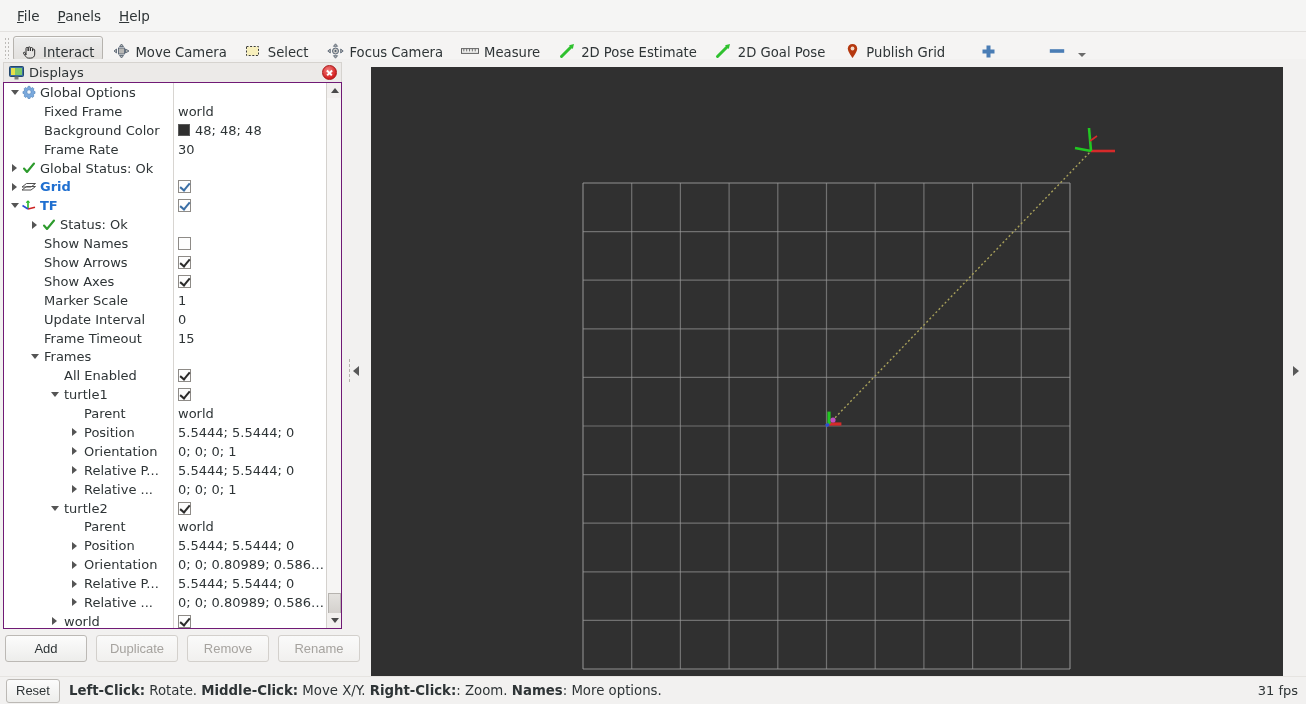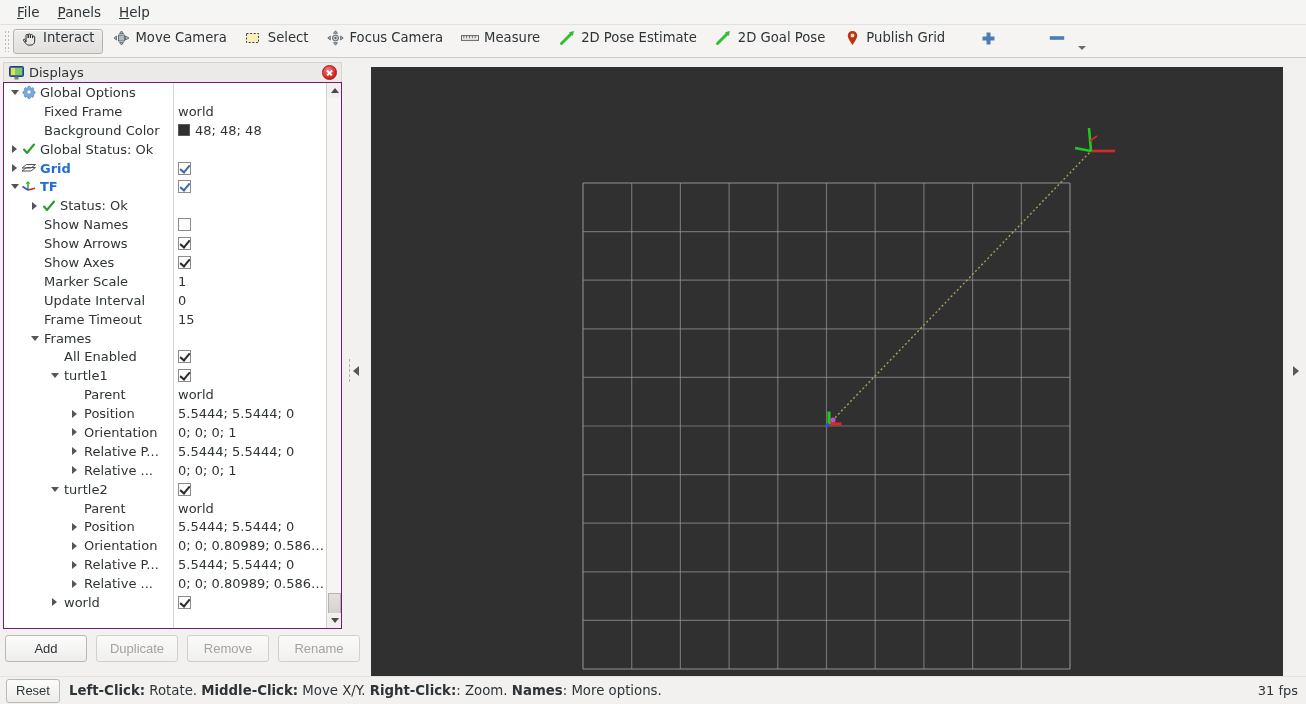--- a/index.html
+++ b/index.html
@@ -8,21 +8,21 @@
     font-family: "DejaVu Sans", "Liberation Sans", sans-serif;
     font-size: 13px;
     background: #f2f1f0;
     overflow: hidden;
     color: #2e3436;
   }
   #app { position: relative; width: 1306px; height: 704px; }
 
   
   .menubar {
-    height: 25px;
+    height: 32px;
     background: #f5f5f4;
     display: flex;
     align-items: center;
     padding-left: 8px;
     border-bottom: 1px solid #e3e1df;
   }
   .menubar .menu-item {
     padding: 2px 9px;
     font-size: 13.5px;
     color: #2e3436;
@@ -40,21 +40,21 @@
     padding-left: 4px;
     position: relative;
   }
   .tb-grip {
     width: 6px; height: 22px;
     margin-right: 3px;
     background-image: radial-gradient(#bdbbb8 1px, transparent 1px);
     background-size: 3px 4px;
   }
   .tb-btn {
-    display: flex; align-items: flex-start;
+    display: flex; align-items: flex-end;
     height: 25px;
     padding: 0 8px 0 6px;
     margin-right: 2px;
     border: 1px solid transparent;
     border-radius: 3px;
     font-size: 13.2px;
     white-space: nowrap;
     cursor: default;
   }
   .tb-btn.active {
@@ -434,20 +434,31 @@
             <div class="row">
               <div class="cell-name">
                 <span style="display: inline-block; flex: 0 0 24px; width: 24px;"></span>
                 <span class="exp"></span>
                 <span style="display: inline-block; flex: 0 0 3px;"></span>
                 <span class="lbl">Background Color</span>
               </div>
               <div class="cell-val">
                 <span class="swatch" style="background: rgb(48, 48, 48);"></span>
                 <span>48; 48; 48</span>
+              </div>
+            </div>
+            <div class="row">
+              <div class="cell-name">
+                <span style="display: inline-block; flex: 0 0 24px; width: 24px;"></span>
+                <span class="exp"></span>
+                <span style="display: inline-block; flex: 0 0 3px;"></span>
+                <span class="lbl">Frame Rate</span>
+              </div>
+              <div class="cell-val">
+                <span class="lbl">30</span>
               </div>
             </div>
             <div class="row">
               <div class="cell-name">
                 <span style="display: inline-block; flex: 0 0 4px; width: 4px;"></span>
                 <span class="exp closed"></span>
                 <span class="nico">
                   <svg width="14" height="14" viewBox="0 0 14 14">
                     <path d="M2 7.5 L5 11 L12 2.5" fill="none" stroke="#2d9b2d" stroke-width="2.1" stroke-linecap="round" stroke-linejoin="round"></path>
                   </svg>

